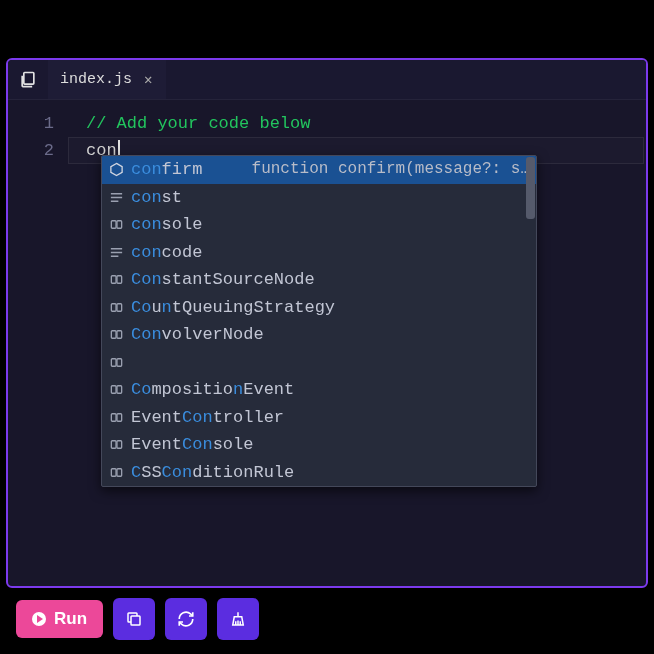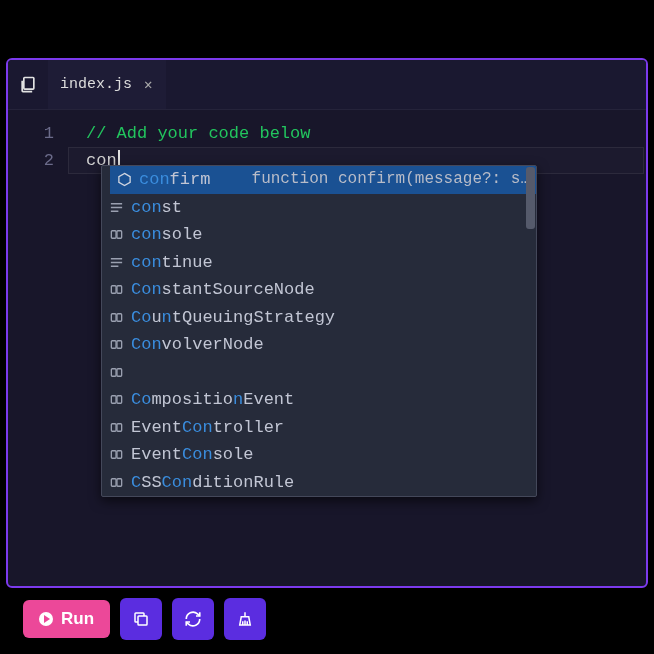--- a/index.html
+++ b/index.html
@@ -20,21 +20,21 @@
       background: #18162a;
       border: 2px solid #7c3aed;
       border-radius: 6px;
       display: flex;
       flex-direction: column;
       overflow: hidden;
     }
     .tab-bar {
       display: flex;
       align-items: center;
-      height: 50px;
+      height: 40px;
       background: #1a1830;
       border-bottom: 1px solid rgba(255,255,255,0.05);
     }
     .files-icon {
       width: 40px;
       height: 40px;
       display: flex;
       align-items: center;
       justify-content: center;
       color: #e2e2e2;
@@ -119,21 +119,20 @@
     .ac-item {
       display: flex;
       align-items: center;
       height: 27.5px;
       padding: 0 6px;
       gap: 6px;
       cursor: pointer;
     }
     .ac-item.selected {
       background: #1a5193;
-      margin-left: 8px;
     }
     .ac-icon {
       width: 17px;
       height: 17px;
       display: flex;
       align-items: center;
       justify-content: center;
       font-size: 13px;
       color: #9aa0b0;
       flex-shrink: 0;
@@ -158,21 +157,21 @@
       position: absolute;
       right: 1px;
       top: 1px;
       width: 9px;
       height: 62px;
       background: #555a6b;
       border-radius: 3px;
     }
     .bottom-bar {
       position: absolute;
-      left: 13px;
+      left: 6px;
       right: 6px;
       bottom: 66px;
       height: 50px;
       display: flex;
       align-items: center;
       gap: 10px;
       padding: 0 10px;
       transform: translateY(56px);
     }
     .run-btn {
@@ -273,21 +272,21 @@
               </svg>
             </span>
             <span class="ac-text"><span class="hl">con</span><span>sole</span></span>
           </div>
           <div class="ac-item">
             <span class="ac-icon">
               <svg width="15" height="15" viewBox="0 0 16 16" fill="none" stroke="currentColor" stroke-width="1.6">
                 <path d="M2 4h12M2 8h12M2 12h8"></path>
               </svg>
             </span>
-            <span class="ac-text"><span class="hl">con</span><span>tinue</span></span>
+            <span class="ac-text"><span class="hl">con</span><span>code</span></span>
           </div>
           <div class="ac-item">
             <span class="ac-icon">
               <svg width="15" height="15" viewBox="0 0 16 16" fill="none" stroke="currentColor" stroke-width="1.4">
                 <rect x="2.5" y="4" width="5" height="8" rx="1"></rect>
                 <rect x="8.5" y="4" width="5" height="8" rx="1"></rect>
               </svg>
             </span>
             <span class="ac-text"><span class="hl">Con</span><span>stantSourceNode</span></span>
           </div>

